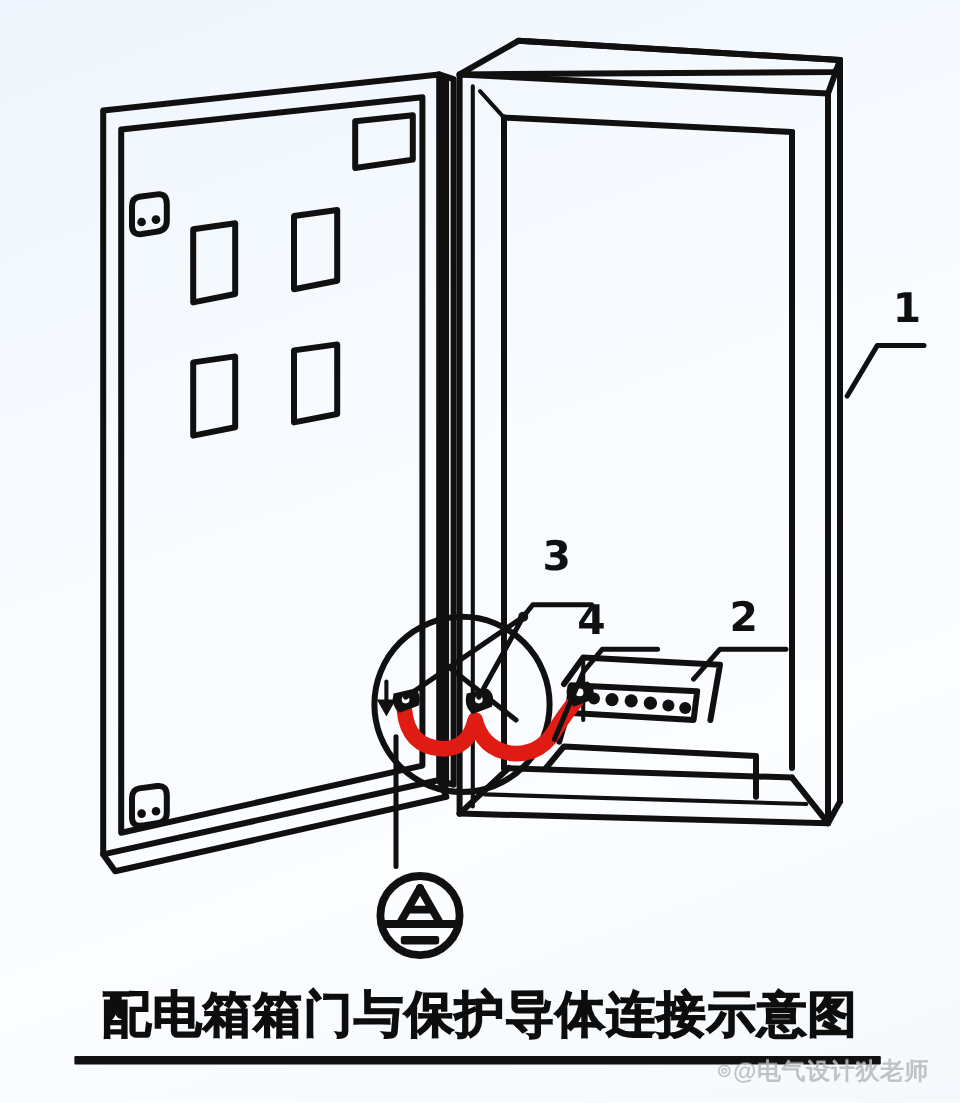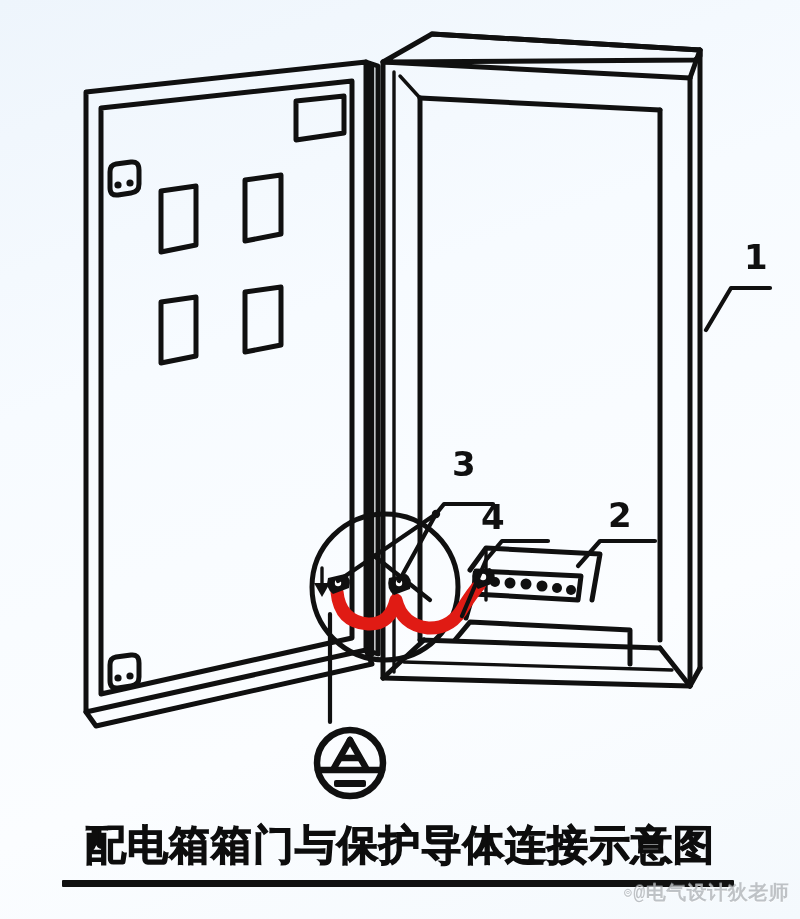--- a/index.html
+++ b/index.html
@@ -43,23 +43,23 @@
     position: absolute;
     left: 62px;
     top: 880px;
     width: 672px;
     height: 7px;
     background: #111111;
     border-radius: 1px;
   }
   .watermark {
     position: absolute;
-    left: 624px;
+    left: 598px;
     top: 879px;
-    font-family: Liberation Mono, monospace;
+    font-family: Liberation Sans, sans-serif;
     font-size: 20px;
     font-weight: 700;
     color: rgba(140, 146, 152, 0.55);
     letter-spacing: 0.5px;
     white-space: nowrap;
     text-shadow: 0 1px 0 rgba(255,255,255,0.7);
   }
   .wm-logo {
     display: inline-block;
     font-size: 13px;

